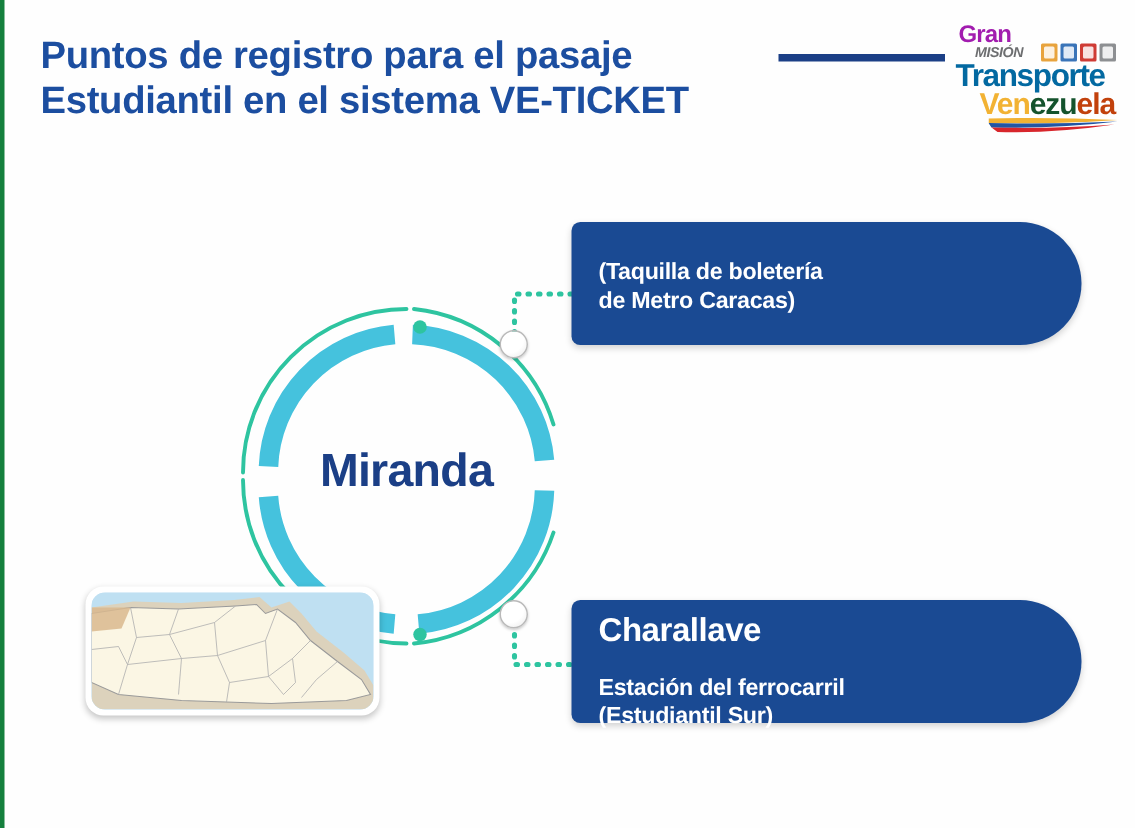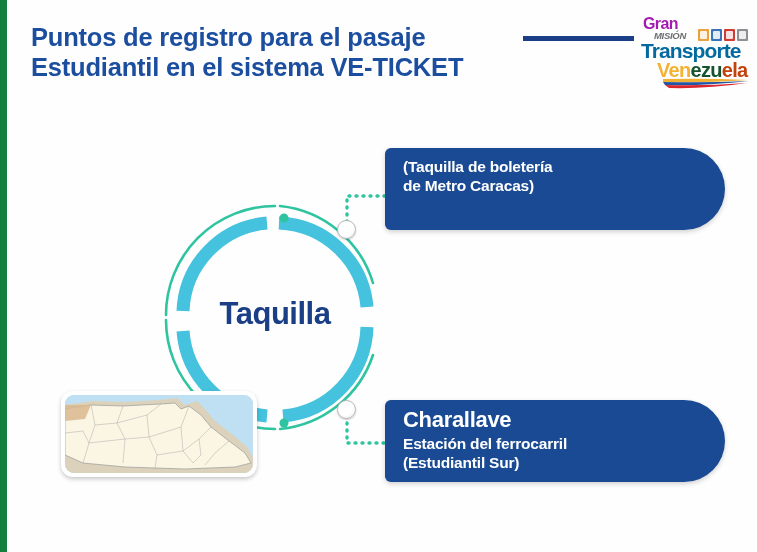--- a/index.html
+++ b/index.html
@@ -13,21 +13,21 @@
     font-family: "Liberation Sans", sans-serif;
     overflow: hidden;
     position: relative;
   }
   .slide {
     position: absolute;
     left: 0; top: 0;
     width: 757px;
     height: 552px;
     background: #fefefe;
-    border-left: 7px solid #15803d;
+    border-left: 3px solid #15803d;
     box-sizing: border-box;
     overflow: hidden;
   }
 
   
   .title {
     position: absolute;
     left: 24px;
     top: 22px;
     width: 520px;
@@ -192,21 +192,21 @@
     font-weight: bold;
     letter-spacing: -0.3px;
     line-height: 26px;
   }
   .card-sub {
     font-size: 15.5px;
     font-weight: bold;
     line-height: 19px;
     letter-spacing: -0.2px;
     white-space: pre-line;
-    margin-top: 1px;
+    margin-top: 16px;
   }
 
   
   .knob {
     position: absolute;
     width: 19px;
     height: 19px;
     border-radius: 50%;
     background: radial-gradient(circle at 35% 30%, #ffffff 0%, #ffffff 55%, #e9e9e9 100%);
     border: 1px solid #b9b9b9;
@@ -271,21 +271,21 @@
       <g fill="none" stroke="#45c2dd" stroke-width="13" stroke-linecap="butt">
         <path d="M 124 28 A 92 92 0 0 1 212 112"></path>
         <path d="M 212 132 A 92 92 0 0 1 128 221"></path>
         <path d="M 112 221 A 92 92 0 0 1 28 136"></path>
         <path d="M 28 116 A 92 92 0 0 1 112 28"></path>
       </g>
 
       <circle cx="129" cy="23" r="4.5" fill="#2ec4a0"></circle>
       <circle cx="129" cy="228" r="4.5" fill="#2ec4a0"></circle>
     </svg>
-    <div class="miranda-label">Taquilla</div>
+    <div class="miranda-label">Miranda</div>
   </div>
 
   <svg class="overlay" viewBox="0 0 757 552">
     <path d="M 340 229 L 340 196 L 378 196" fill="none" stroke="#2ec4a0" stroke-width="3.4" stroke-linecap="round" stroke-dasharray="1 6"></path>
     <path d="M 340 409 L 340 443 L 378 443" fill="none" stroke="#2ec4a0" stroke-width="3.4" stroke-linecap="round" stroke-dasharray="1 6"></path>
   </svg>
 
   <div class="knob knob-top"></div>
   <div class="knob knob-bottom"></div>
 

